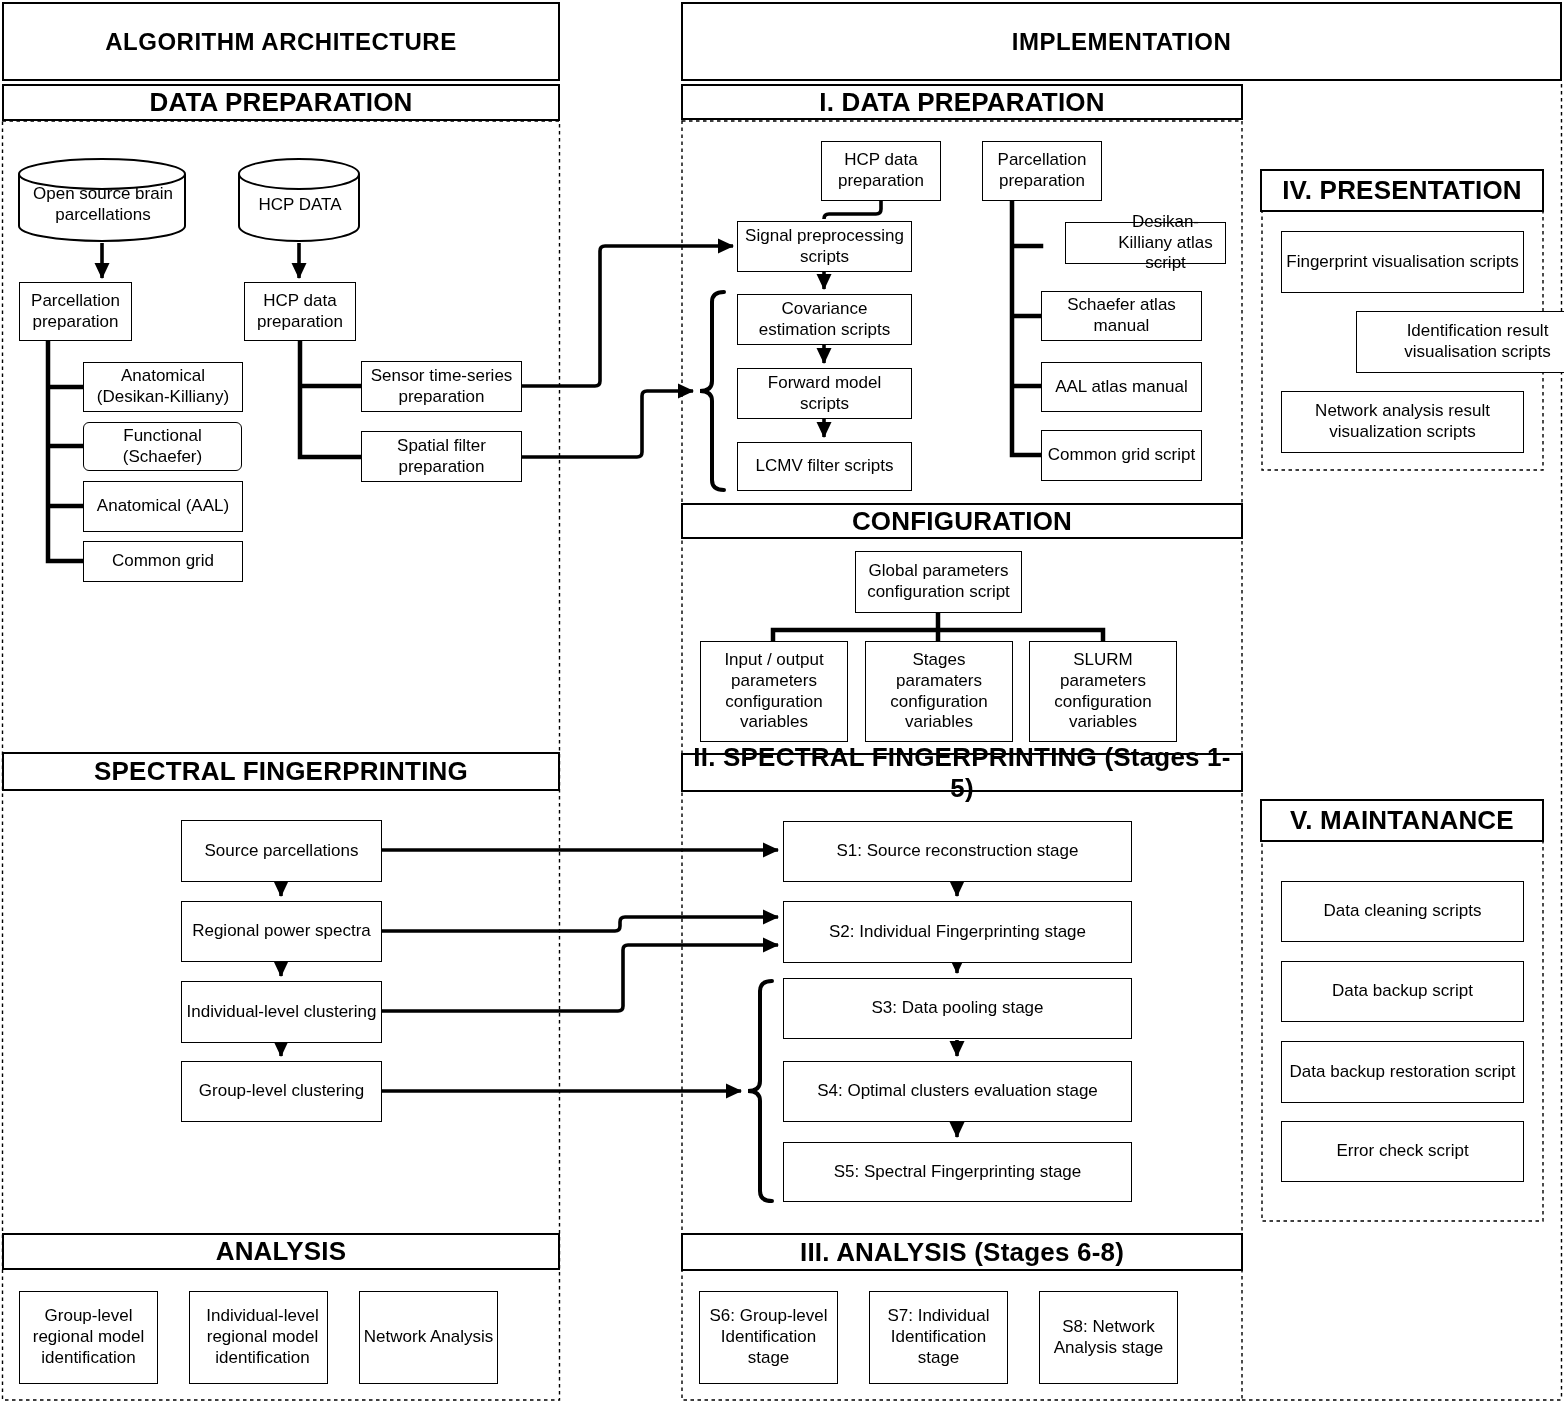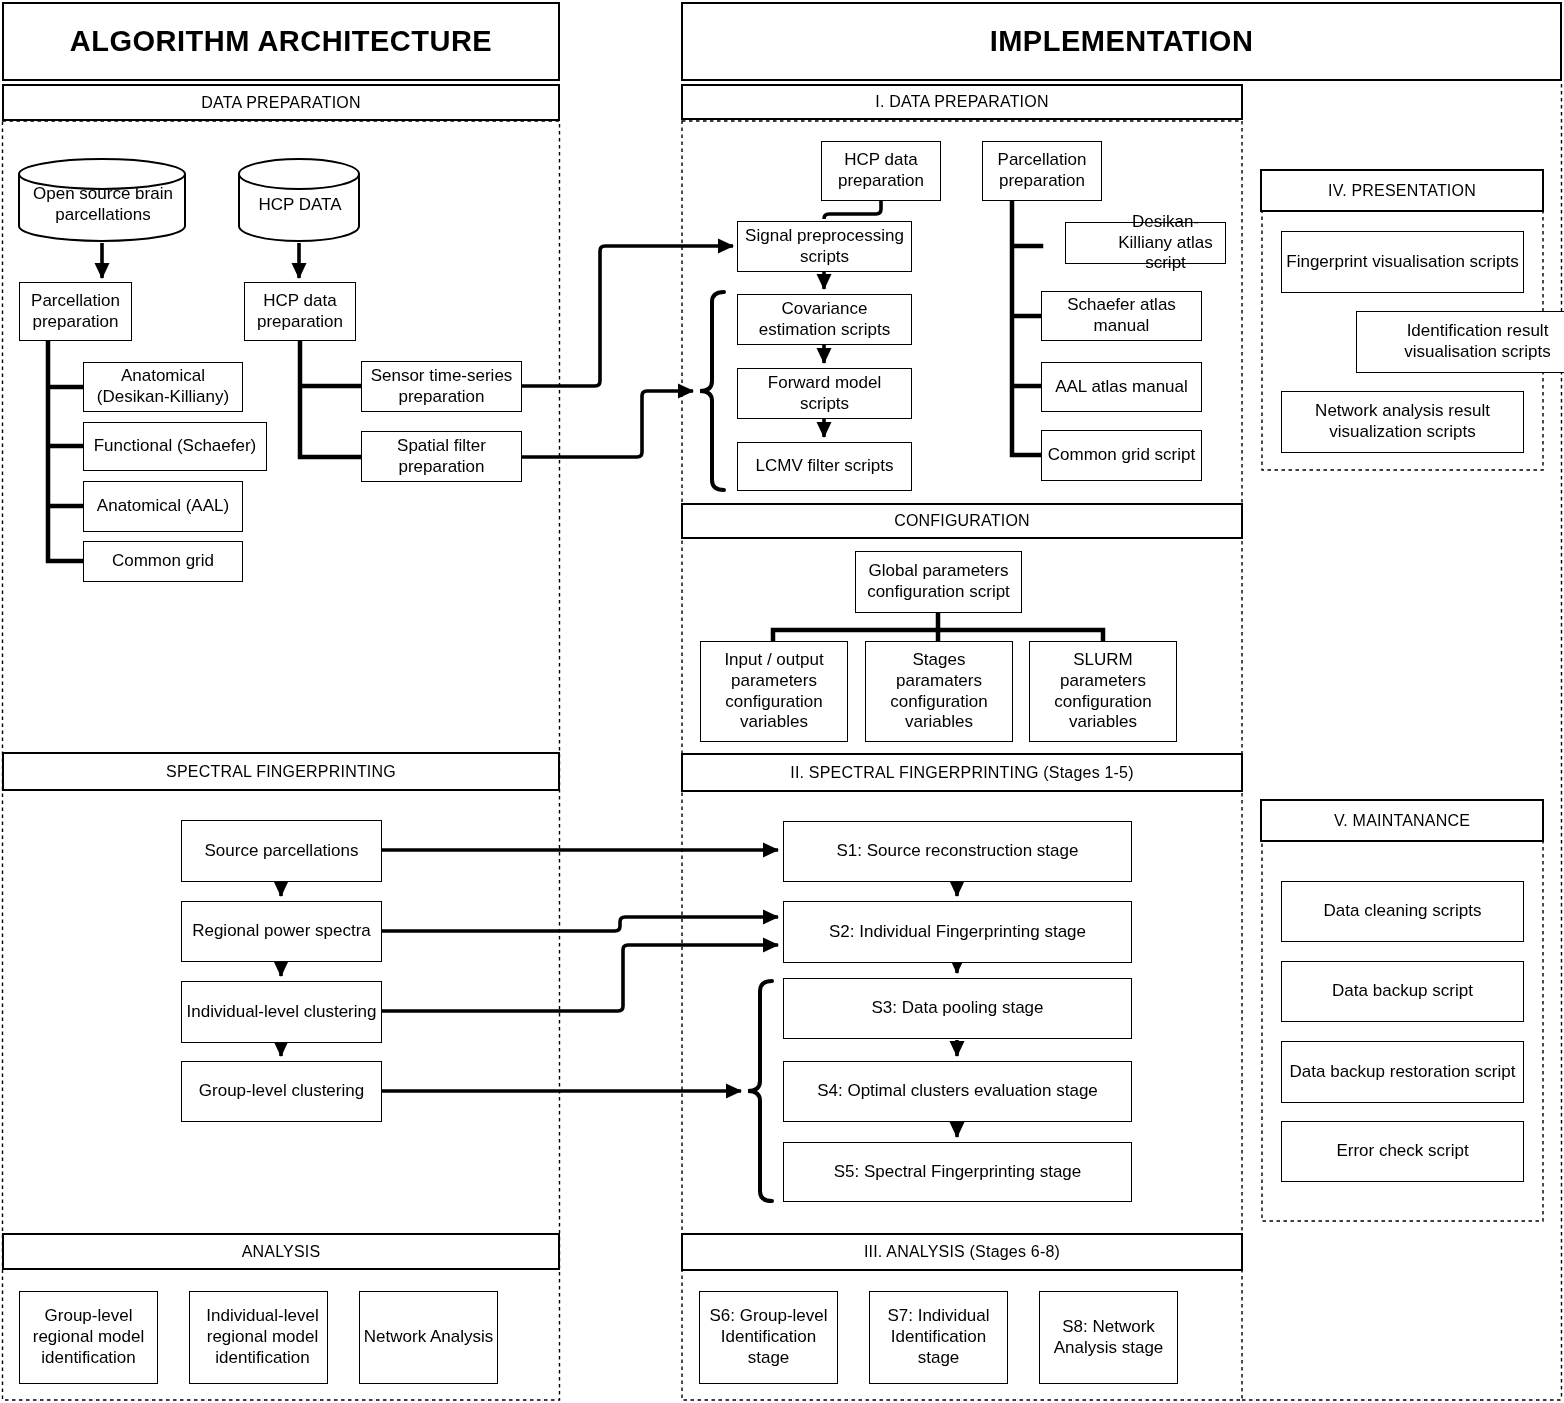--- a/index.html
+++ b/index.html
@@ -2,22 +2,22 @@
 <html><head>
 <meta charset="utf-8">
 <style>
   html,body{margin:0;padding:0;background:#fff;}
   #stage{position:relative;width:1564px;height:1403px;background:#ffffff;
          font-family:"Liberation Sans", sans-serif;color:#000;overflow:hidden;}
   #wires{position:absolute;left:0;top:0;width:1564px;height:1403px;}
   .node,.bar,.titlebox,.plain{position:absolute;box-sizing:border-box;display:flex;
          align-items:center;justify-content:center;text-align:center;}
   .node{background:#fff;border:1.6px solid #000;font-size:17px;line-height:1.22;padding:2px 3px;}
-  .bar{background:#fff;border:2px solid #000;font-size:16px;font-weight:normal;letter-spacing:.2px;}
-  .titlebox{background:#fff;border:2.5px solid #000;font-size:29px;font-weight:bold;letter-spacing:.5px;}
+  .bar{background:#fff;border:2px solid #000;font-size:26px;font-weight:bold;letter-spacing:.2px;}
+  .titlebox{background:#fff;border:2.5px solid #000;font-size:24px;font-weight:bold;letter-spacing:.5px;}
   .plain{background:transparent;border:none;font-size:17px;line-height:1.22;}
 </style>
 </head>
 <body>
 
 <div id="stage">
 
   <svg id="wires" viewBox="0 0 1564 1403" xmlns="http://www.w3.org/2000/svg">
     <defs>
       <marker id="arw" markerUnits="userSpaceOnUse" markerWidth="20" markerHeight="18" refX="15" refY="8" orient="auto">
@@ -79,21 +79,21 @@
 
   <div class="bar" style="left:2px;top:84px;width:558px;height:37px;">DATA PREPARATION</div>
 
   <div class="plain" style="left:21px;top:172px;width:164px;height:66px;">Open source brain parcellations</div>
   <div class="plain" style="left:241px;top:172px;width:118px;height:66px;">HCP DATA</div>
 
   <div class="node" style="left:19px;top:282px;width:113px;height:59px;">Parcellation preparation</div>
   <div class="node" style="left:244px;top:282px;width:112px;height:59px;">HCP data preparation</div>
 
   <div class="node" style="left:83px;top:362px;width:160px;height:50px;">Anatomical (Desikan-Killiany)</div>
-  <div class="node" style="left:83px;top:422px;width:184px;height:49px;">Functional (Schaefer)</div>
+  <div class="node" style="left:83px;top:422px;width:159px;height:49px;border-radius:6px;">Functional (Schaefer)</div>
   <div class="node" style="left:83px;top:481px;width:160px;height:51px;">Anatomical (AAL)</div>
   <div class="node" style="left:83px;top:541px;width:160px;height:41px;">Common grid</div>
 
   <div class="node" style="left:361px;top:361px;width:161px;height:51px;">Sensor time-series preparation</div>
   <div class="node" style="left:361px;top:431px;width:161px;height:51px;">Spatial filter preparation</div>
 
   <div class="bar" style="left:2px;top:752px;width:558px;height:39px;">SPECTRAL FINGERPRINTING</div>
 
   <div class="node" style="left:181px;top:820px;width:201px;height:62px;">Source parcellations</div>
   <div class="node" style="left:181px;top:901px;width:201px;height:61px;">Regional power spectra</div>

